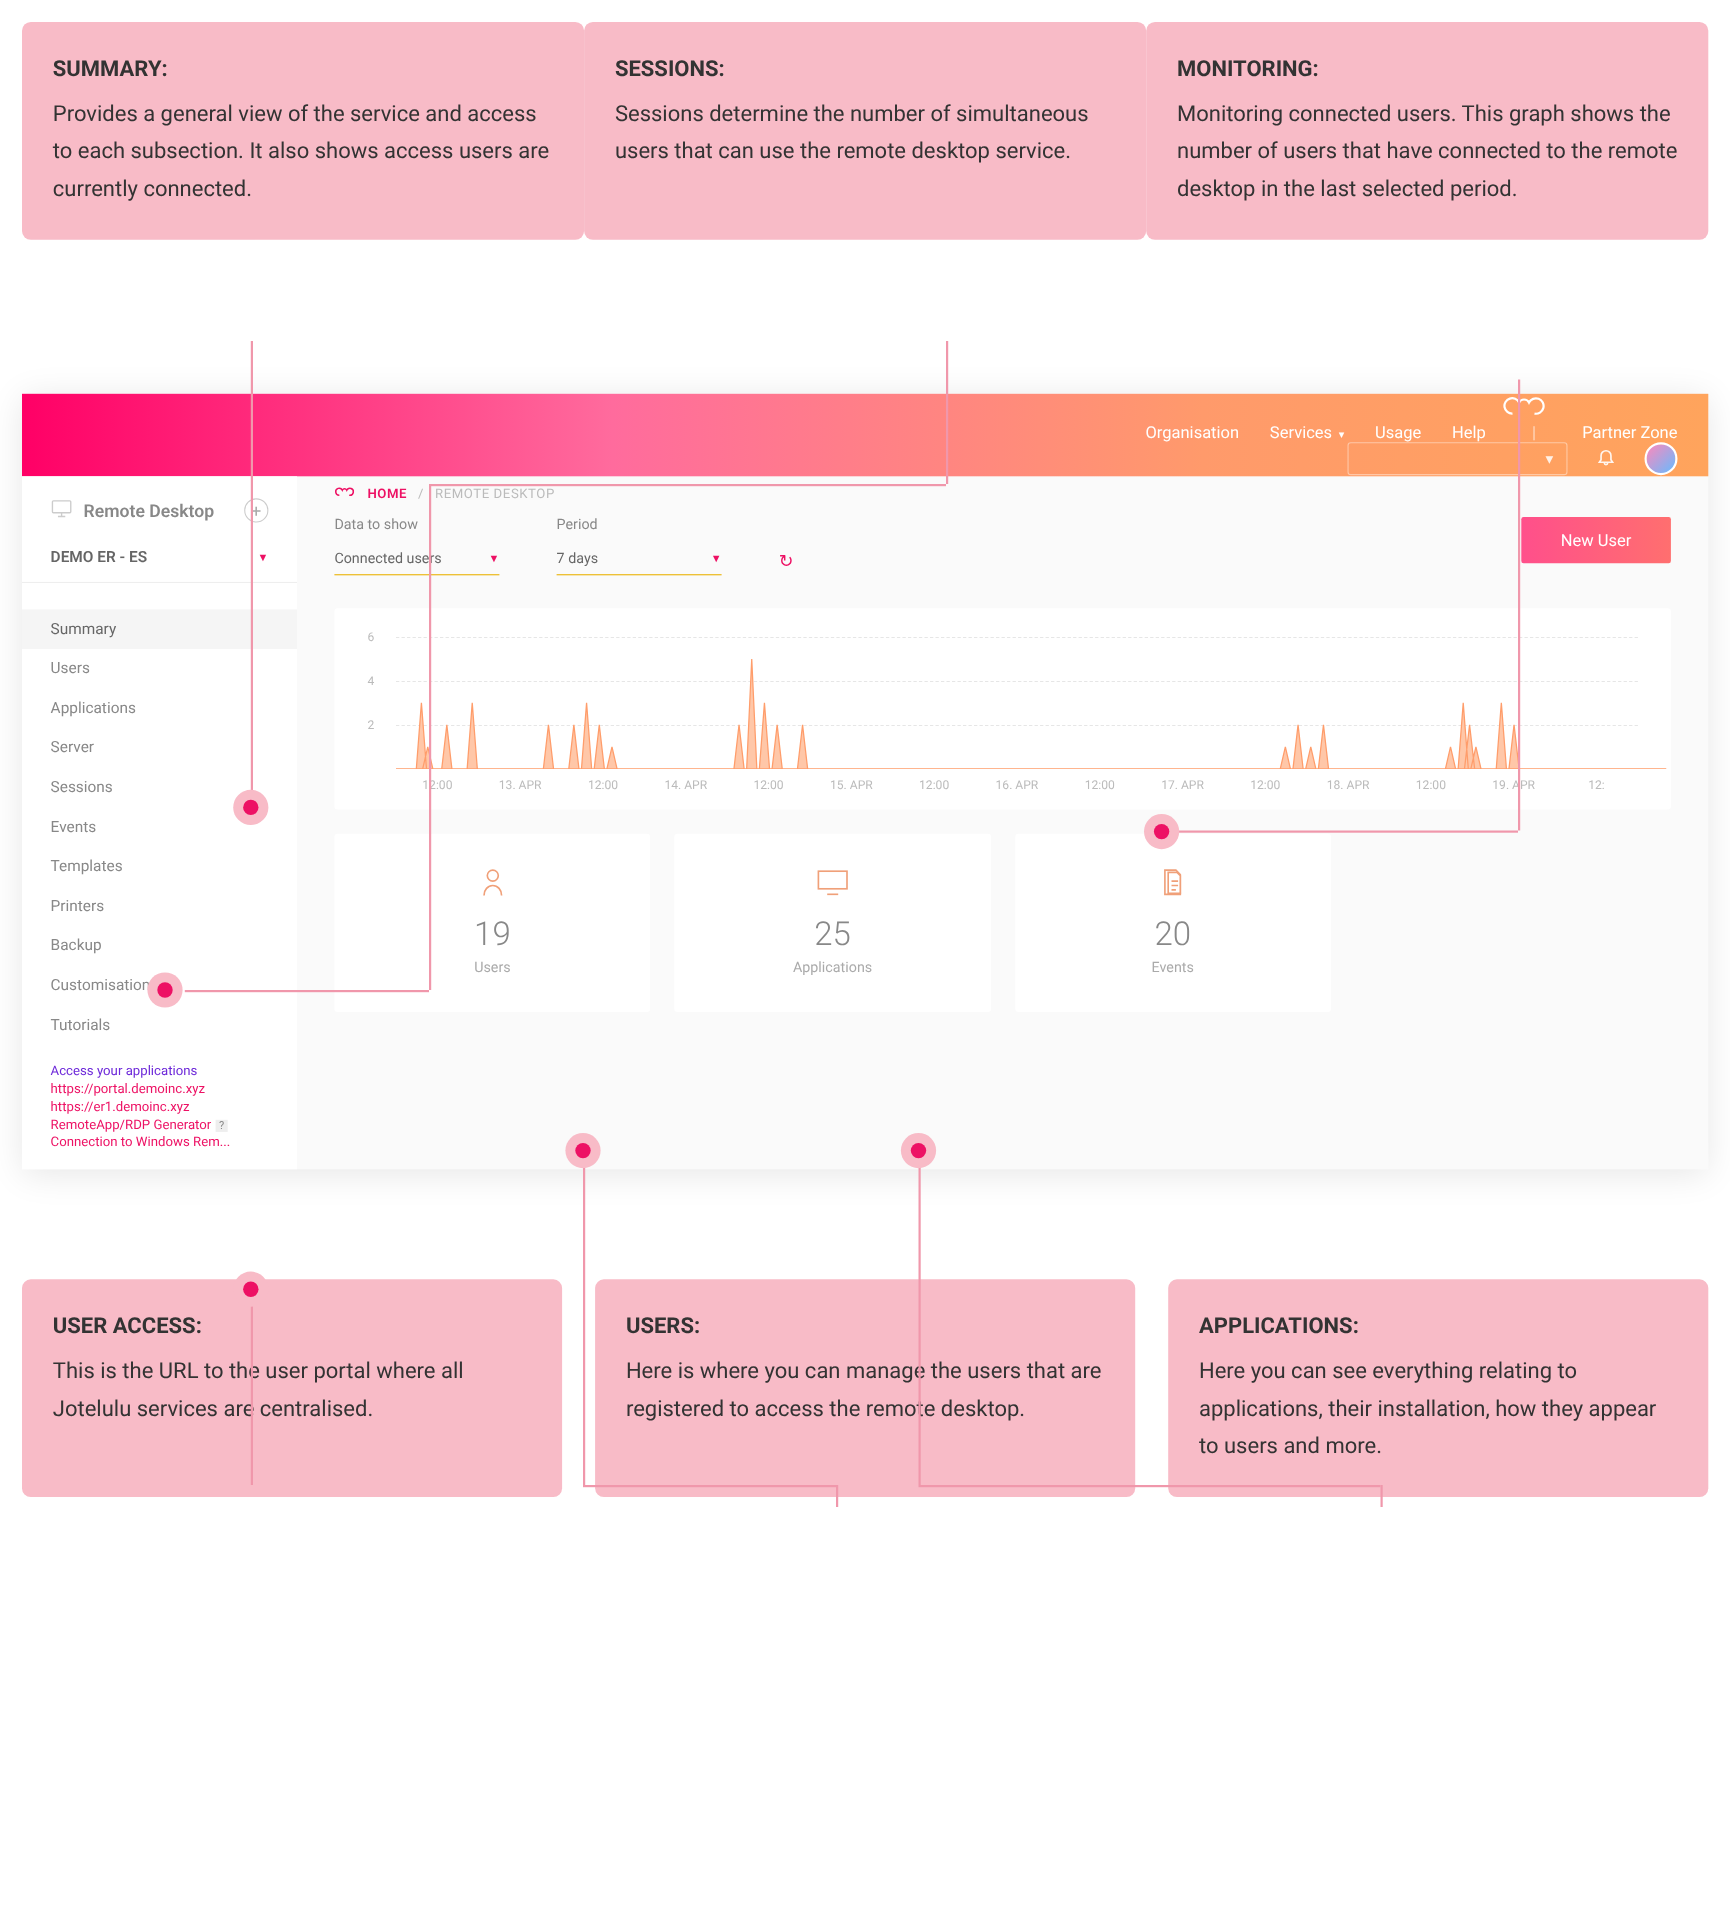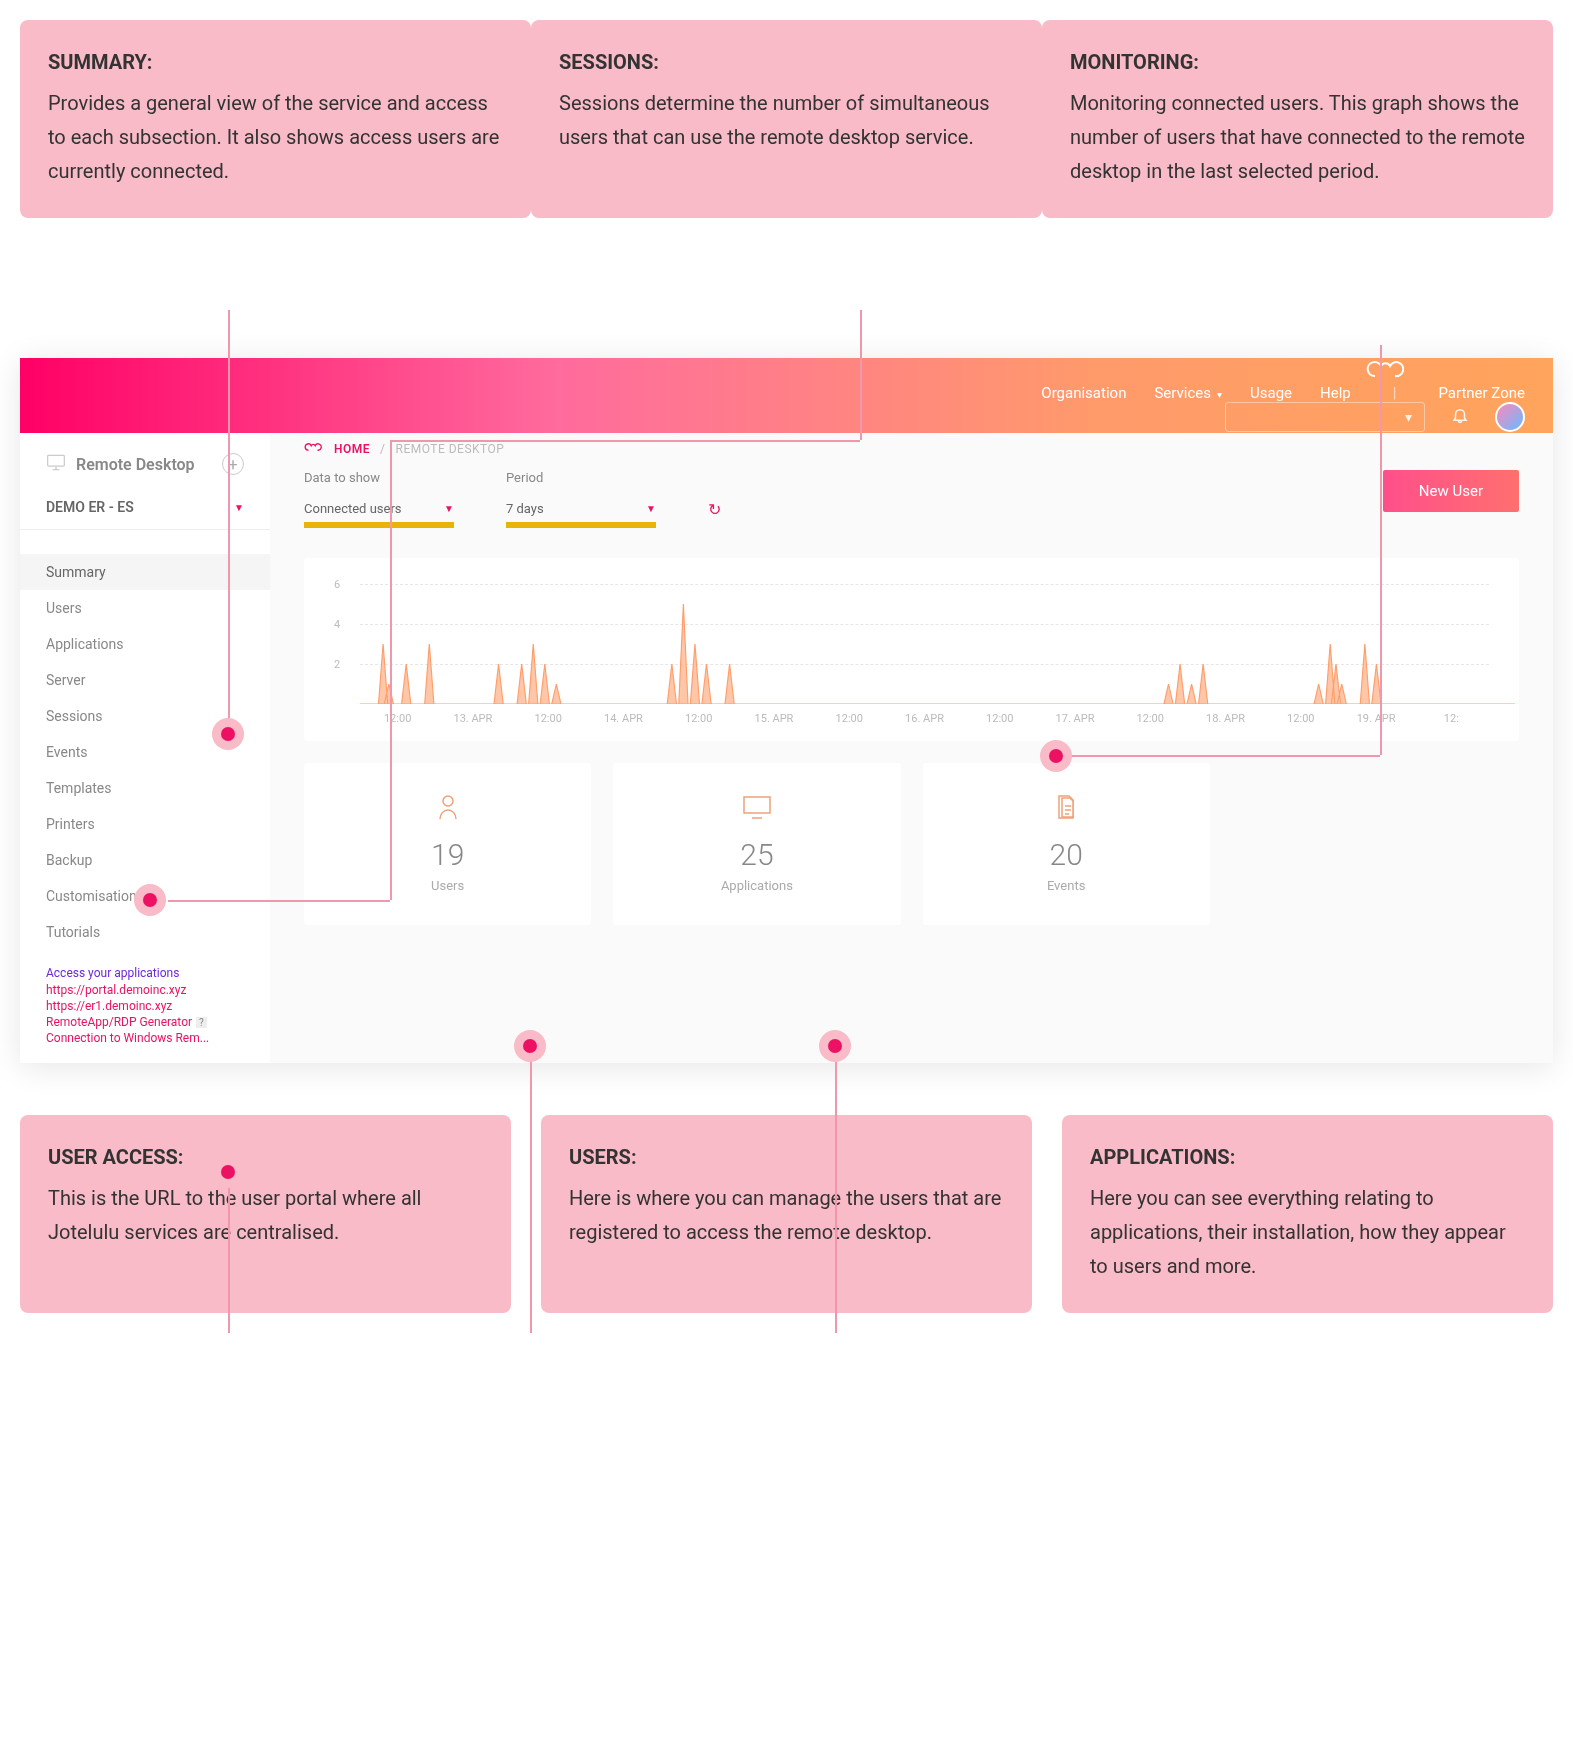--- a/index.html
+++ b/index.html
@@ -3,21 +3,21 @@
 <meta charset="utf-8">
 <style>
 * { margin: 0; padding: 0; box-sizing: border-box; font-family: -apple-system, BlinkMacSystemFont, "Segoe UI", Roboto, sans-serif; }
 body { background: #ffffff; padding: 20px; width: 1573px; position: relative; }
 
 .callouts-top { display: flex; margin-bottom: 140px; }
 .callout-box { background: #f8bbc7; border-radius: 8px; padding: 30px 28px; flex: 1; color: #333; }
 .callout-title { font-weight: 700; font-size: 20px; margin-bottom: 12px; }
 .callout-text { font-size: 20px; line-height: 1.7; }
 
-.callouts-bottom { display: flex; gap: 30px; margin-top: 52px; justify-content: center; }
+.callouts-bottom { display: flex; gap: 30px; margin-top: 100px; justify-content: center; }
 
 .dot { width: 32px; height: 32px; border-radius: 50%; background: #f8bbc7; display: flex; align-items: center; justify-content: center; position: absolute; z-index: 20; }
 .dot::after { content: ''; width: 14px; height: 14px; border-radius: 50%; background: #ed1164; }
 
 .connector { position: absolute; border: 1px solid #f097ab; z-index: 5; }
 
 .app { position: relative; width: 100%; box-shadow: 0 4px 30px rgba(0,0,0,0.1); background: #fafafa; }
 
 .topbar { height: 75px; background: linear-gradient(90deg, #ff0066 0%, #ff6b9d 35%, #ff9a6b 70%, #ffa45c 100%); display: flex; align-items: flex-end; padding: 0 28px; color: #fff; font-size: 15px; flex-direction: column; }
 .logo-icon { margin-right: 120px; }
@@ -47,21 +47,21 @@
 .access-link { color: #ed1164; display: block; margin-bottom: 2px; font-size: 12px; }
 .help-q { display: inline-block; background: #eee; padding: 0 3px; margin-left: 4px; color: #888; font-size: 10px; }
 
 .main { flex: 1; padding: 8px 34px; position: relative; }
 .breadcrumb { font-size: 12px; letter-spacing: 0.5px; color: #bbb; display: flex; align-items: center; gap: 10px; margin-bottom: 14px; }
 .breadcrumb .home-link { color: #ed1164; font-weight: 600; }
 .home-glyph { color: #ed1164; margin-right: 2px; }
 
 .controls-row { display: flex; align-items: flex-start; gap: 52px; margin-bottom: 30px; }
 .control-group .cg-label { font-size: 13px; color: #888; margin-bottom: 10px; }
-.select-like { font-size: 13px; color: #666; padding: 6px 0; border-bottom: 6px solid #eab308; min-width: 150px; display: flex; align-items: center; text-align: right; }
+.select-like { font-size: 13px; color: #666; padding: 6px 0; border-bottom: 1px solid #eab308; min-width: 150px; display: flex; align-items: center; text-align: right; }
 .select-like .caret { margin-left: auto; }
 .refresh-icon { color: #ed1164; font-size: 16px; margin-top: 30px; cursor: pointer; }
 .new-user-btn { margin-left: auto; background: linear-gradient(90deg, #ff4f8b, #ff6f6f); color: #fff; border: none; padding: 12px 36px; font-size: 15px; border-radius: 2px; cursor: pointer; }
 
 .chart-card { background: #fff; border-radius: 3px; padding: 26px 30px 16px; position: relative; }
 .chart-area { height: 120px; position: relative; }
 .grid-line { position: absolute; left: 26px; right: 0; border-top: 1px dashed #e6e6e6; }
 .y-label { position: absolute; left: 0; font-size: 11px; color: #bbb; transform: translateY(-50%); }
 .x-labels { display: flex; margin-top: 8px; font-size: 11px; color: #bbb; padding-left: 26px; }
 .x-labels span { flex: 0 0 auto; text-align: center; }

